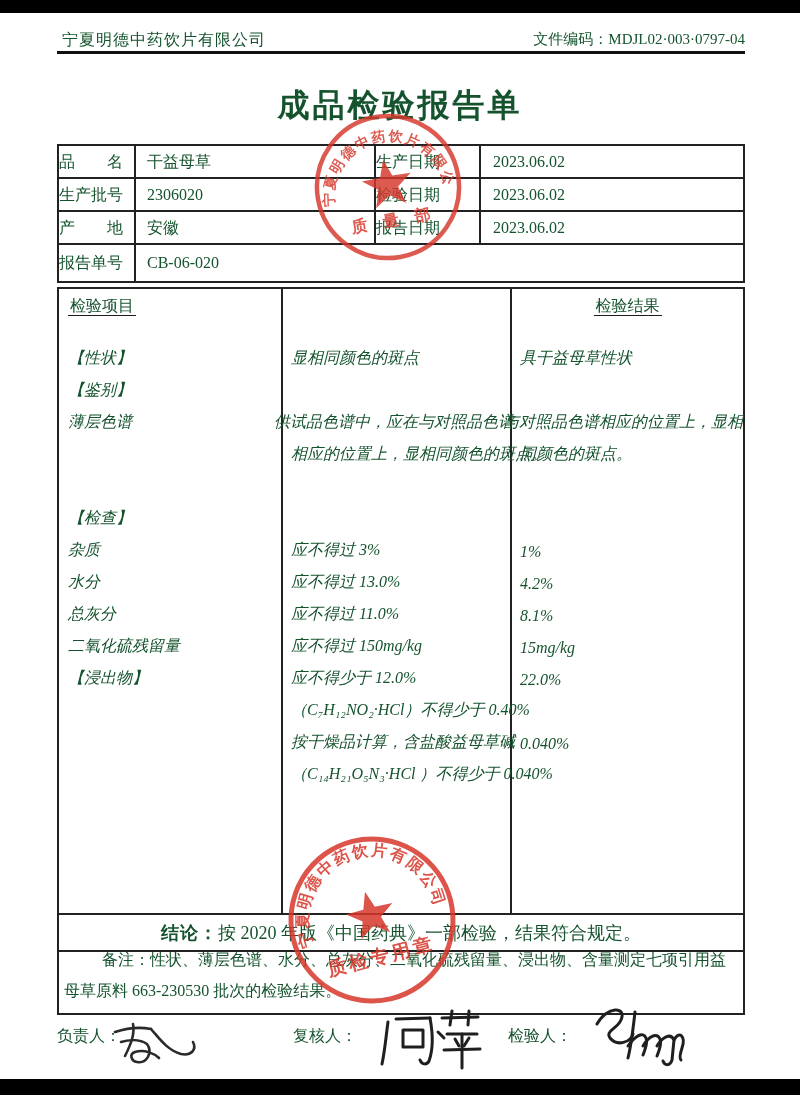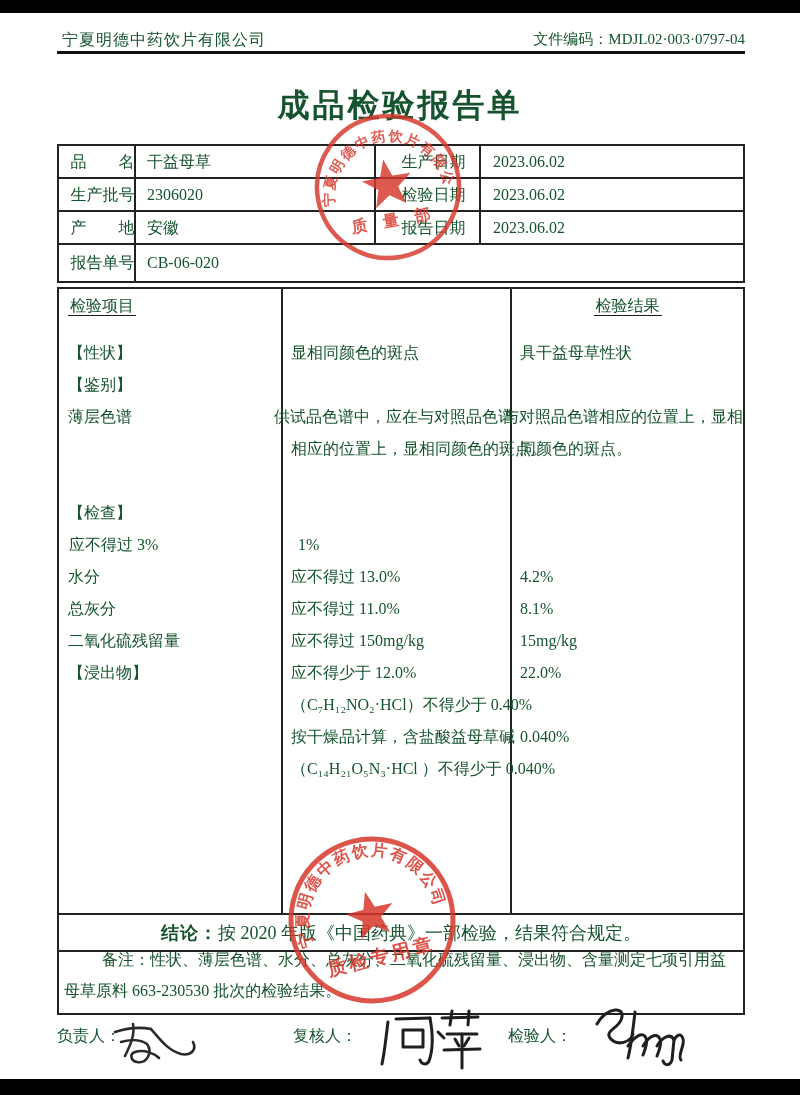--- a/index.html
+++ b/index.html
@@ -17,29 +17,29 @@
   .hrule  { position:absolute; left:57px; top:51px; width:688px; height:3px; background:#111; }
 
   .title { position:absolute; left:0; top:84px; width:800px; text-align:center;
            font-size:32px; font-weight:bold; letter-spacing:3px; }
 
   
   .info-box { position:absolute; left:57px; top:144px; width:688px; height:139px;
               border:2px solid #222; box-sizing:border-box; }
   .line { position:absolute; background:#222; }
   .cell { position:absolute; font-size:16px; white-space:nowrap; }
-  .cell.center { text-align:center;padding-left:6px; }
+  .cell.center { text-align:left; }
 
   
   .main-box { position:absolute; left:57px; top:287px; width:688px; height:728px;
               border:2px solid #222; box-sizing:border-box; }
   .ihead { position:absolute; top:7px; font-size:16px; }
   .ihead span { border-bottom:1px solid #1c1c1c; padding:0 2px 1px 2px; }
   .irows { position:absolute; left:0; top:48px; width:100%; }
-  .irow { display:flex; height:32px; align-items:center; }
+  .irow { display:flex; height:32px; align-items:flex-end;font-style:italic; }
   .icell { box-sizing:border-box; font-size:16px; white-space:nowrap; overflow:visible; }
   .icell.c0 { width:222px; padding-left:9px; }
   .icell.c1 { width:229px; padding-left:10px; }
   .icell.c2 { flex:1; padding-left:10px; }
 
   .conclusion { position:absolute; left:0; top:626px; width:100%; height:36px;
                 line-height:36px; text-align:center; font-size:18px; }
   .conclusion b { letter-spacing:1px; }
   .remark1 { position:absolute; left:43px; top:661px; font-size:16px; white-space:nowrap; }
   .remark2 { position:absolute; left:5px;  top:692px; font-size:16px; white-space:nowrap; }
@@ -126,20 +126,21 @@
           <div class="icell c0"></div>
           <div class="icell c1"></div>
           <div class="icell c2"></div>
         </div>
         <div class="irow">
           <div class="icell c0">【检查】</div>
           <div class="icell c1"></div>
           <div class="icell c2"></div>
         </div>
         <div class="irow">
+          <div class="icell c0">杂质</div>
           <div class="icell c1">应不得过 3%</div>
           <div class="icell c2">1%</div>
         </div>
         <div class="irow">
           <div class="icell c0">水分</div>
           <div class="icell c1">应不得过 13.0%</div>
           <div class="icell c2">4.2%</div>
         </div>
         <div class="irow">
           <div class="icell c0">总灰分</div>

